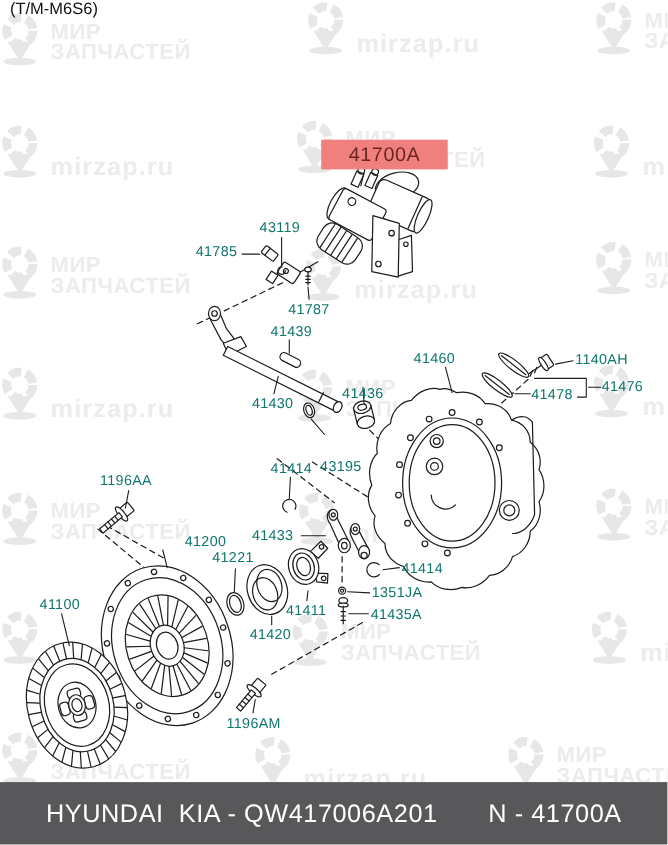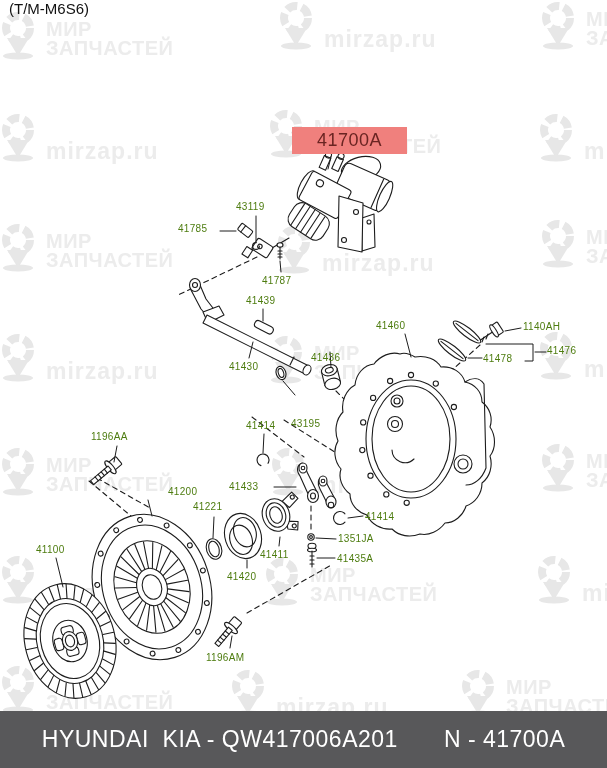--- a/index.html
+++ b/index.html
@@ -17,21 +17,21 @@
   
   #diagram{position:absolute;left:0;top:0;z-index:1;}
   #diagram *{stroke:var(--line,#1c1c1c);stroke-width:1.1;fill:none;
              stroke-linecap:round;stroke-linejoin:round;}
   #diagram .w{fill:#ffffff;}
   #diagram .f{fill:#ffffff;stroke:none;}
   #diagram .dash{stroke-dasharray:5 4;}
   #diagram .lead{stroke-width:1;}
   
   #label-layer{position:absolute;inset:0;z-index:2;}
-  .part-label{position:absolute;font-size:10px;line-height:14px;color:#4d7c0f;
+  .part-label{position:absolute;font-size:13px;line-height:14px;color:#0f766e;
               white-space:nowrap;letter-spacing:.3px;cursor:pointer;}
   .part-label.highlight{background:var(--highlight-bg,#f0807d);color:var(--highlight-text,#6a2422);
               font-size:18px;line-height:21px;padding:3px 25px;letter-spacing:.5px;}
   
   #footer-bar{position:absolute;left:0;top:711px;width:607px;height:57px;
               background:var(--footer-bg,#58585a);z-index:3;display:flex;
               align-items:center;justify-content:center;gap:46px;}
   #footer-bar span{color:#fff;font-size:23px;letter-spacing:.5px;white-space:pre;}
 </style>
 </head>

